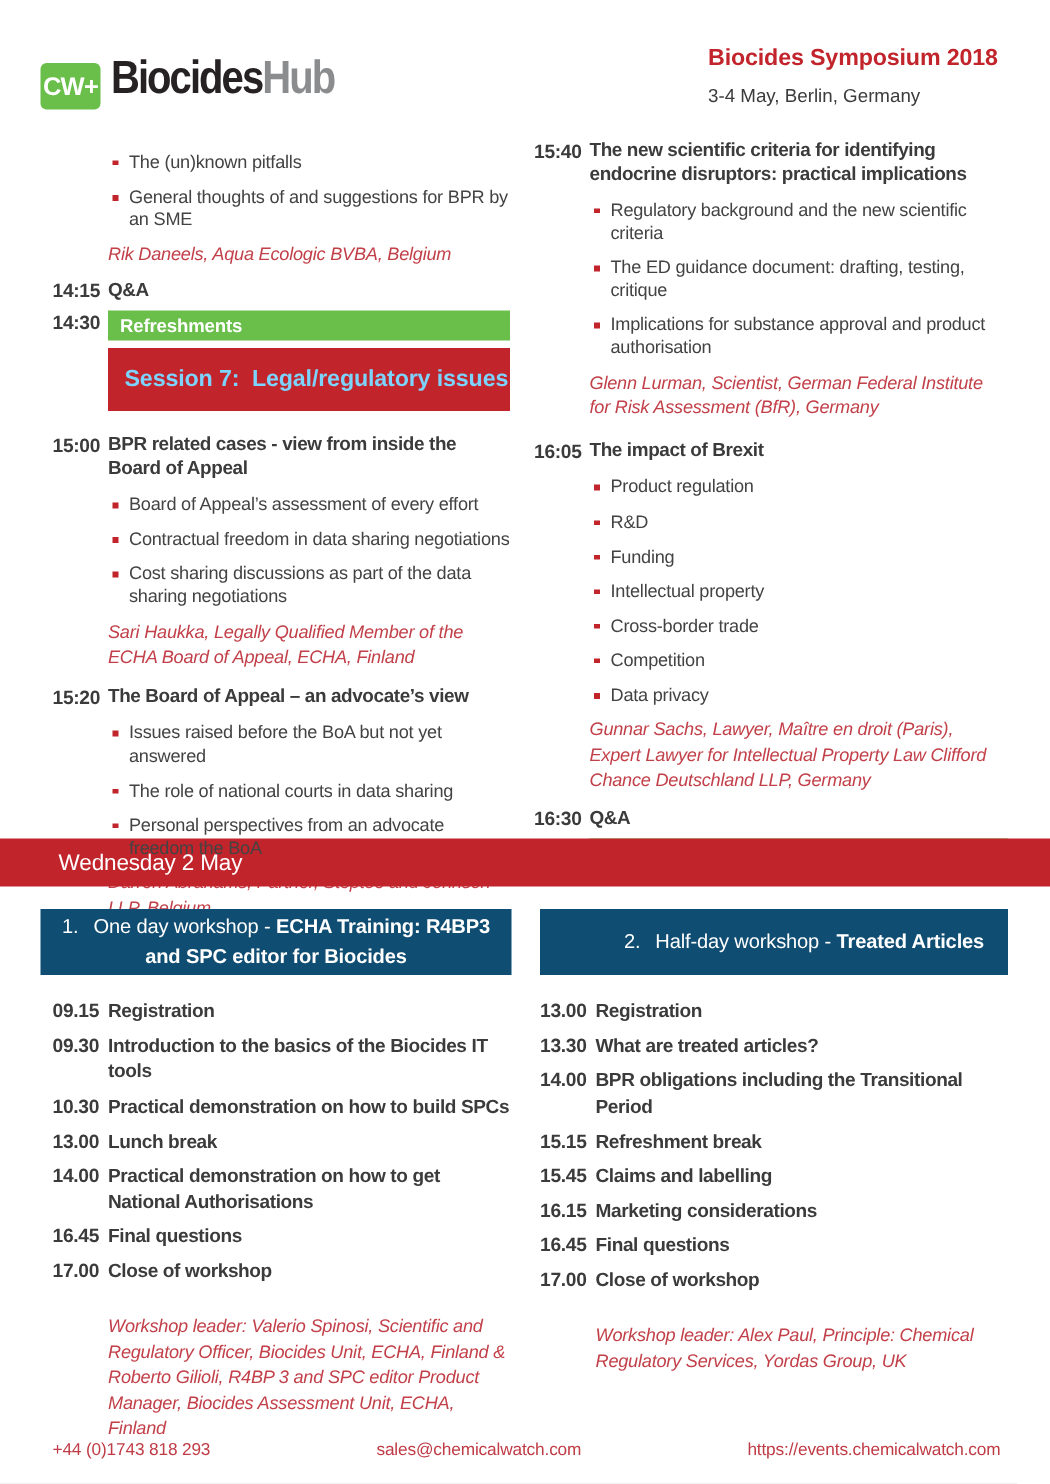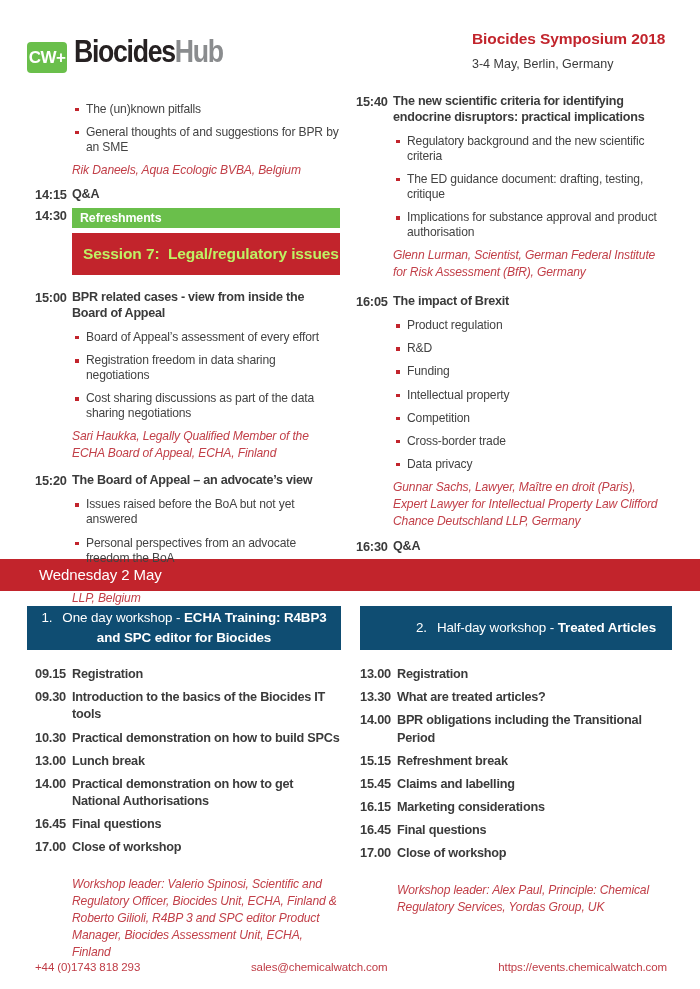--- a/index.html
+++ b/index.html
@@ -34,21 +34,21 @@
   .title{font-weight:700;font-size:12.6px;line-height:1.27;color:#3b3b3b;letter-spacing:-0.25px;}
   .bl{list-style:none;margin:8px 0 0 0;padding:0;}
   .bl li{position:relative;padding-left:14px;margin-top:8px;font-size:12.1px;
      line-height:1.25;color:#434343;letter-spacing:-0.15px;}
   .bl li::before{content:"";position:absolute;left:3px;top:6px;width:3.5px;height:3.5px;
      background:#c2242c;}
   .spk{margin-top:7px;font-style:italic;font-size:12.1px;line-height:1.4;
      color:#c24049;letter-spacing:-0.15px;}
   .band{height:20px;line-height:20px;color:#fff;font-weight:700;font-size:12.4px;
      padding-left:8px;background:#6abf4b;letter-spacing:-0.1px;}
-  .banner7{height:42px;background:#c2242c;color:#bef264;font-weight:700;font-size:15.5px;
+  .banner7{height:42px;background:#c2242c;color:#7dd3fc;font-weight:700;font-size:15.5px;
      display:flex;align-items:center;padding-left:11px;white-space:pre-wrap;letter-spacing:-0.1px;}
   .mt5{margin-top:5px;}.mt8{margin-top:8px;}.mt9{margin-top:9px;}
   .mt11{margin-top:11px;}.mt13{margin-top:13px;}.mt15{margin-top:15px;}
   
   .preban{height:36px;background:#c2242c;color:#fff;display:flex;align-items:center;
      padding-left:35px;font-size:15px;letter-spacing:-0.1px;}
   .preban .bold{font-weight:700;}
   .preban .reg{font-weight:400;white-space:pre-wrap;}
   
   .wsrow{display:flex;gap:19px;padding:15px 28px 0 27px;}
@@ -123,33 +123,34 @@
           <div class="banner7">Session 7:  Legal/regulatory issues</div>
         </div>
       </section>
 
       <section class="sess mt15">
         <div class="t">15:00</div>
         <div class="c">
           <div class="title">BPR related cases - view from inside the Board of Appeal</div>
           <ul class="bl">
             <li>Board of Appeal’s assessment of every effort</li>
-            <li>Registration freedom in data sharing negotiations</li>
+            <li>Contractual freedom in data sharing negotiations</li>
             <li>Cost sharing discussions as part of the data sharing negotiations</li>
           </ul>
           <div class="spk">Sari Haukka, Legally Qualified Member of the ECHA Board of Appeal, ECHA, Finland</div>
         </div>
       </section>
 
       <section class="sess mt11">
         <div class="t">15:20</div>
         <div class="c">
           <div class="title">The Board of Appeal – an advocate’s view</div>
           <ul class="bl">
             <li>Issues raised before the BoA but not yet answered</li>
+            <li>The role of national courts in data sharing</li>
             <li>Personal perspectives from an advocate freedom the BoA</li>
           </ul>
           <div class="spk">Darren Abrahams, Partner, Steptoe and Johnson LLP, Belgium</div>
         </div>
       </section>
 
     </div>
 
     <div class="colR">
 
@@ -168,22 +169,22 @@
 
       <section class="sess mt13">
         <div class="t">16:05</div>
         <div class="c">
           <div class="title">The impact of Brexit</div>
           <ul class="bl">
             <li>Product regulation</li>
             <li>R&amp;D</li>
             <li>Funding</li>
             <li>Intellectual property</li>
+            <li>Cross-border trade</li>
             <li>Competition</li>
-            <li>Cross-border trade</li>
             <li>Data privacy</li>
           </ul>
           <div class="spk">Gunnar Sachs, Lawyer, Maître en droit (Paris), Expert Lawyer for Intellectual Property Law Clifford Chance Deutschland LLP, Germany</div>
         </div>
       </section>
 
       <section class="sess mt9">
         <div class="t">16:30</div>
         <div class="c">
           <div class="title">Q&amp;A</div>

